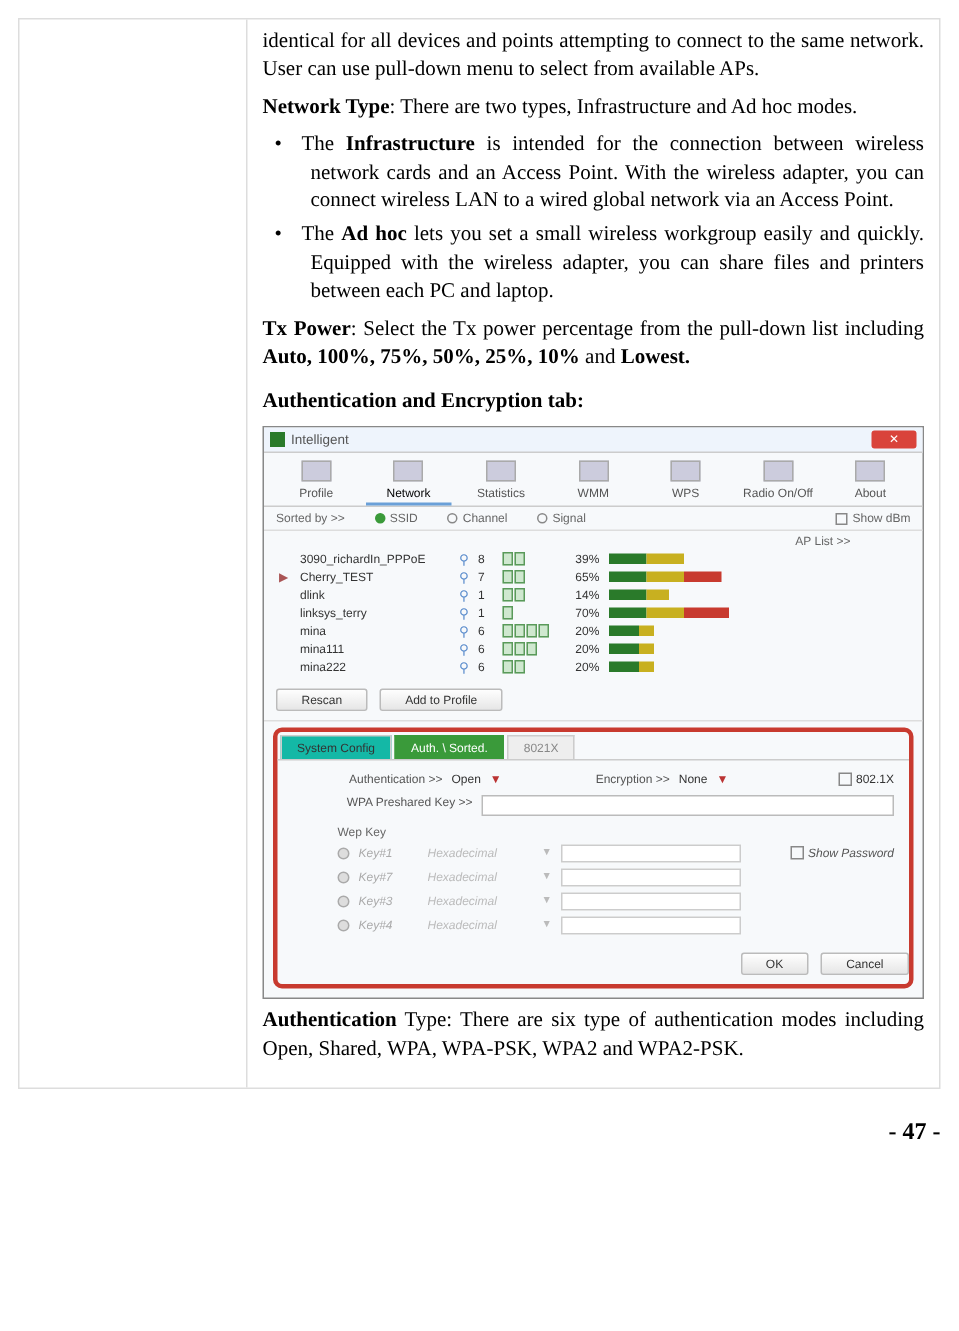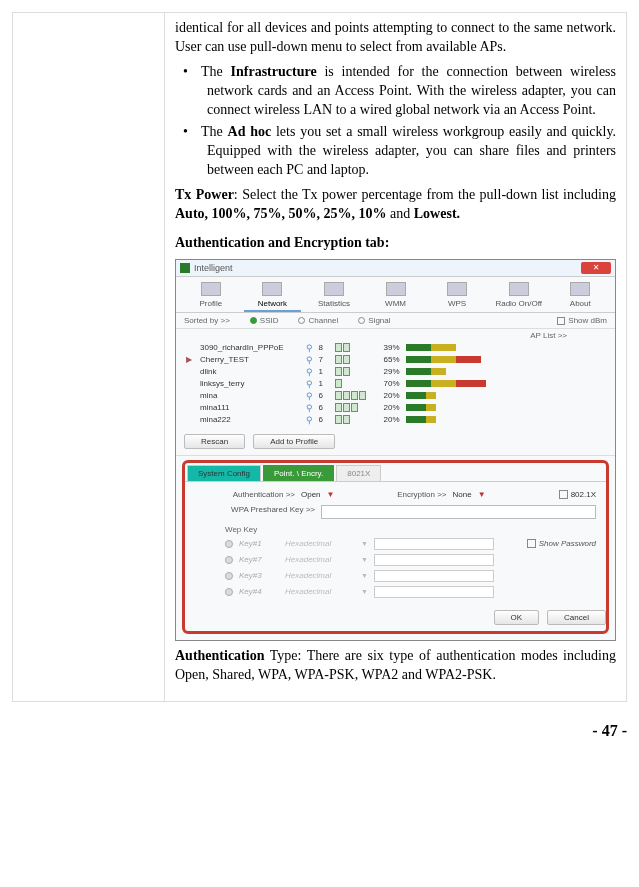--- a/index.html
+++ b/index.html
@@ -268,20 +268,23 @@
   </style>
 </head>
 <body>
 
 <div class="outer-table">
   <div class="left-col"></div>
   <div class="right-col">
 
     <p>identical for all devices and points attempting to connect to the same network. User can use pull-down menu to select from available APs.</p>
 
+    <p>
+      <b>Network Type</b><span>: There are two types, Infrastructure and Ad hoc modes.</span>
+    </p>
 
     <ul id="bullet-list">
         <li><span class="bullet">•</span>The <b>Infrastructure</b> is intended for the connection between wireless network cards and an Access Point. With the wireless adapter, you can connect wireless LAN to a wired global network via an Access Point.</li>
         <li><span class="bullet">•</span>The <b>Ad hoc</b> lets you set a small wireless workgroup easily and quickly. Equipped with the wireless adapter, you can share files and printers between each PC and laptop.</li>
       </ul>
 
     <p>
       <b>Tx Power</b><span>: Select the Tx power percentage from the pull-down list including </span><b>Auto, 100%, 75%, 50%, 25%, 10%</b><span> and </span><b>Lowest.</b>
     </p>
 
@@ -397,21 +400,21 @@
             <div class="ap-arrow"></div>
             <div class="ap-ssid">dlink</div>
             <div class="ap-ch-icon">⚲</div>
             <div class="ap-ch">1</div>
             <div class="ap-enc">
               <div class="enc-box"></div>
               <div class="enc-box"></div>
               <div class="enc-box blank"></div>
               <div class="enc-box blank"></div>
             </div>
-            <div class="ap-pct">29%</div>
+            <div class="ap-pct">14%</div>
             <div class="ap-bar">
               <div class="ap-bar-fill">
                 <div class="bar-g" style="width:25px"></div>
                 <div class="bar-y" style="width:15px"></div>
                 <div class="bar-r" style="width:0px"></div>
               </div>
             </div>
           </div>
           <div class="ap-row">
             <div class="ap-arrow"></div>
@@ -496,21 +499,21 @@
         </div>
 
       <div class="ss-btnrow">
         <div class="ss-btn">Rescan</div>
         <div class="ss-btn">Add to Profile</div>
       </div>
 
       <div class="config-wrap">
         <div class="config-tabs">
           <div class="cfg-tab normal">System Config</div>
-          <div class="cfg-tab active">Point. \ Encry.</div>
+          <div class="cfg-tab active">Auth. \ Sorted.</div>
           <div class="cfg-tab">8021X</div>
         </div>
         <div class="cfg-body">
           <div class="cfg-row">
             <div class="cfg-label">Authentication &gt;&gt;</div>
             <div class="cfg-dd">
               <span class="dd-val">Open</span>
               <span class="dd-arrow">▼</span>
             </div>
             <div style="width:30px;"></div>

